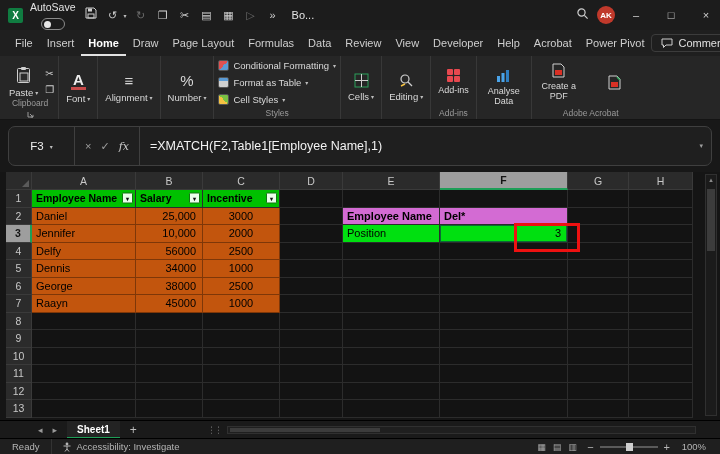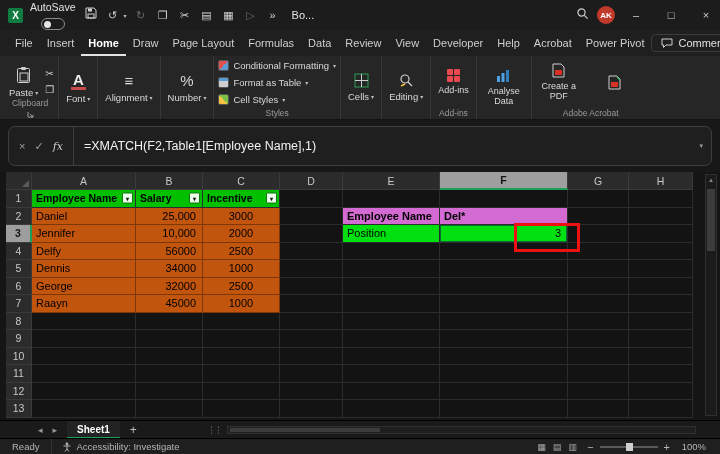--- a/index.html
+++ b/index.html
@@ -351,20 +351,24 @@
       </div>
       <div class="grplabel">
           <span>Adobe Acrobat</span>
         </div>
     </div>
 
   </div>
 
   <div class="fxband">
     <div class="fxbox">
+      <div class="namebox">
+        <span>F3</span>
+        <span class="car">▾</span>
+      </div>
       <div class="fxbtns">
         <span class="fxb">×</span>
         <span class="fxb">✓</span>
         <span class="fxb fx">fx</span>
       </div>
       <div class="fxtext">=XMATCH(F2,Table1[Employee Name],1)</div>
       <div class="fxchev">▾</div>
     </div>
   </div>
 
@@ -465,21 +469,21 @@
         <div class="cell"></div>
         <div class="cell"></div>
         <div class="cell"></div>
         <div class="cell"></div>
         <div class="cell"></div>
         <div class="rh">6</div>
         <div class="cell s-orange">
           <span>George</span>
         </div>
         <div class="cell s-orange a-right">
-          <span>32000</span>
+          <span>38000</span>
         </div>
         <div class="cell s-orange a-center">
           <span>2500</span>
         </div>
         <div class="cell"></div>
         <div class="cell"></div>
         <div class="cell"></div>
         <div class="cell"></div>
         <div class="cell"></div>
         <div class="rh">7</div>

